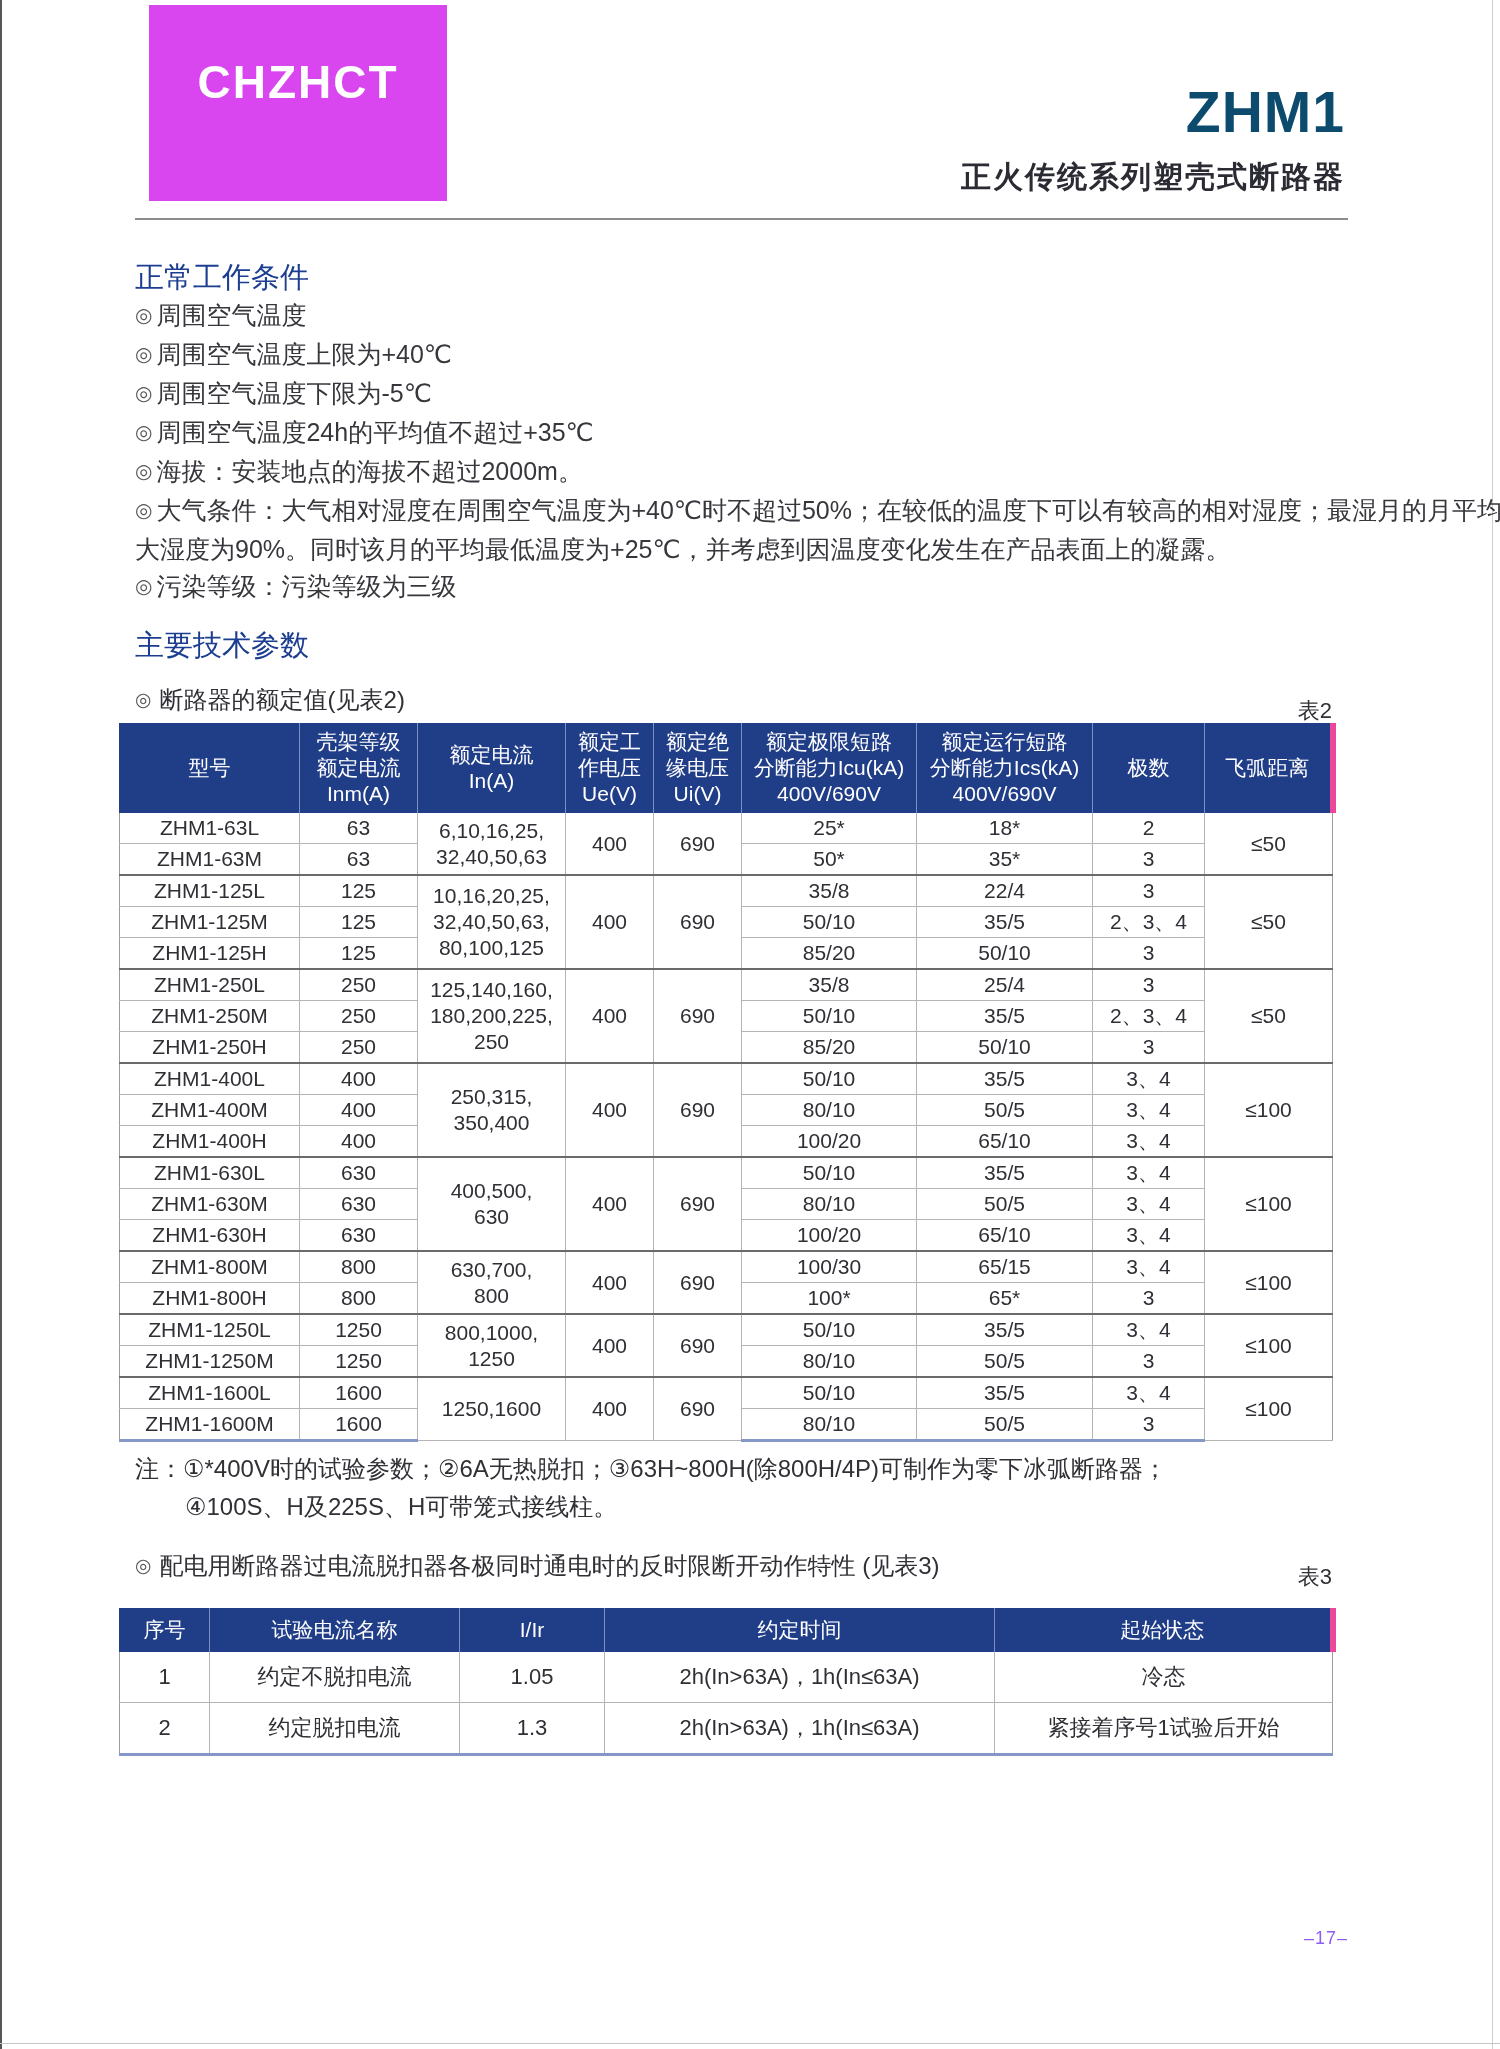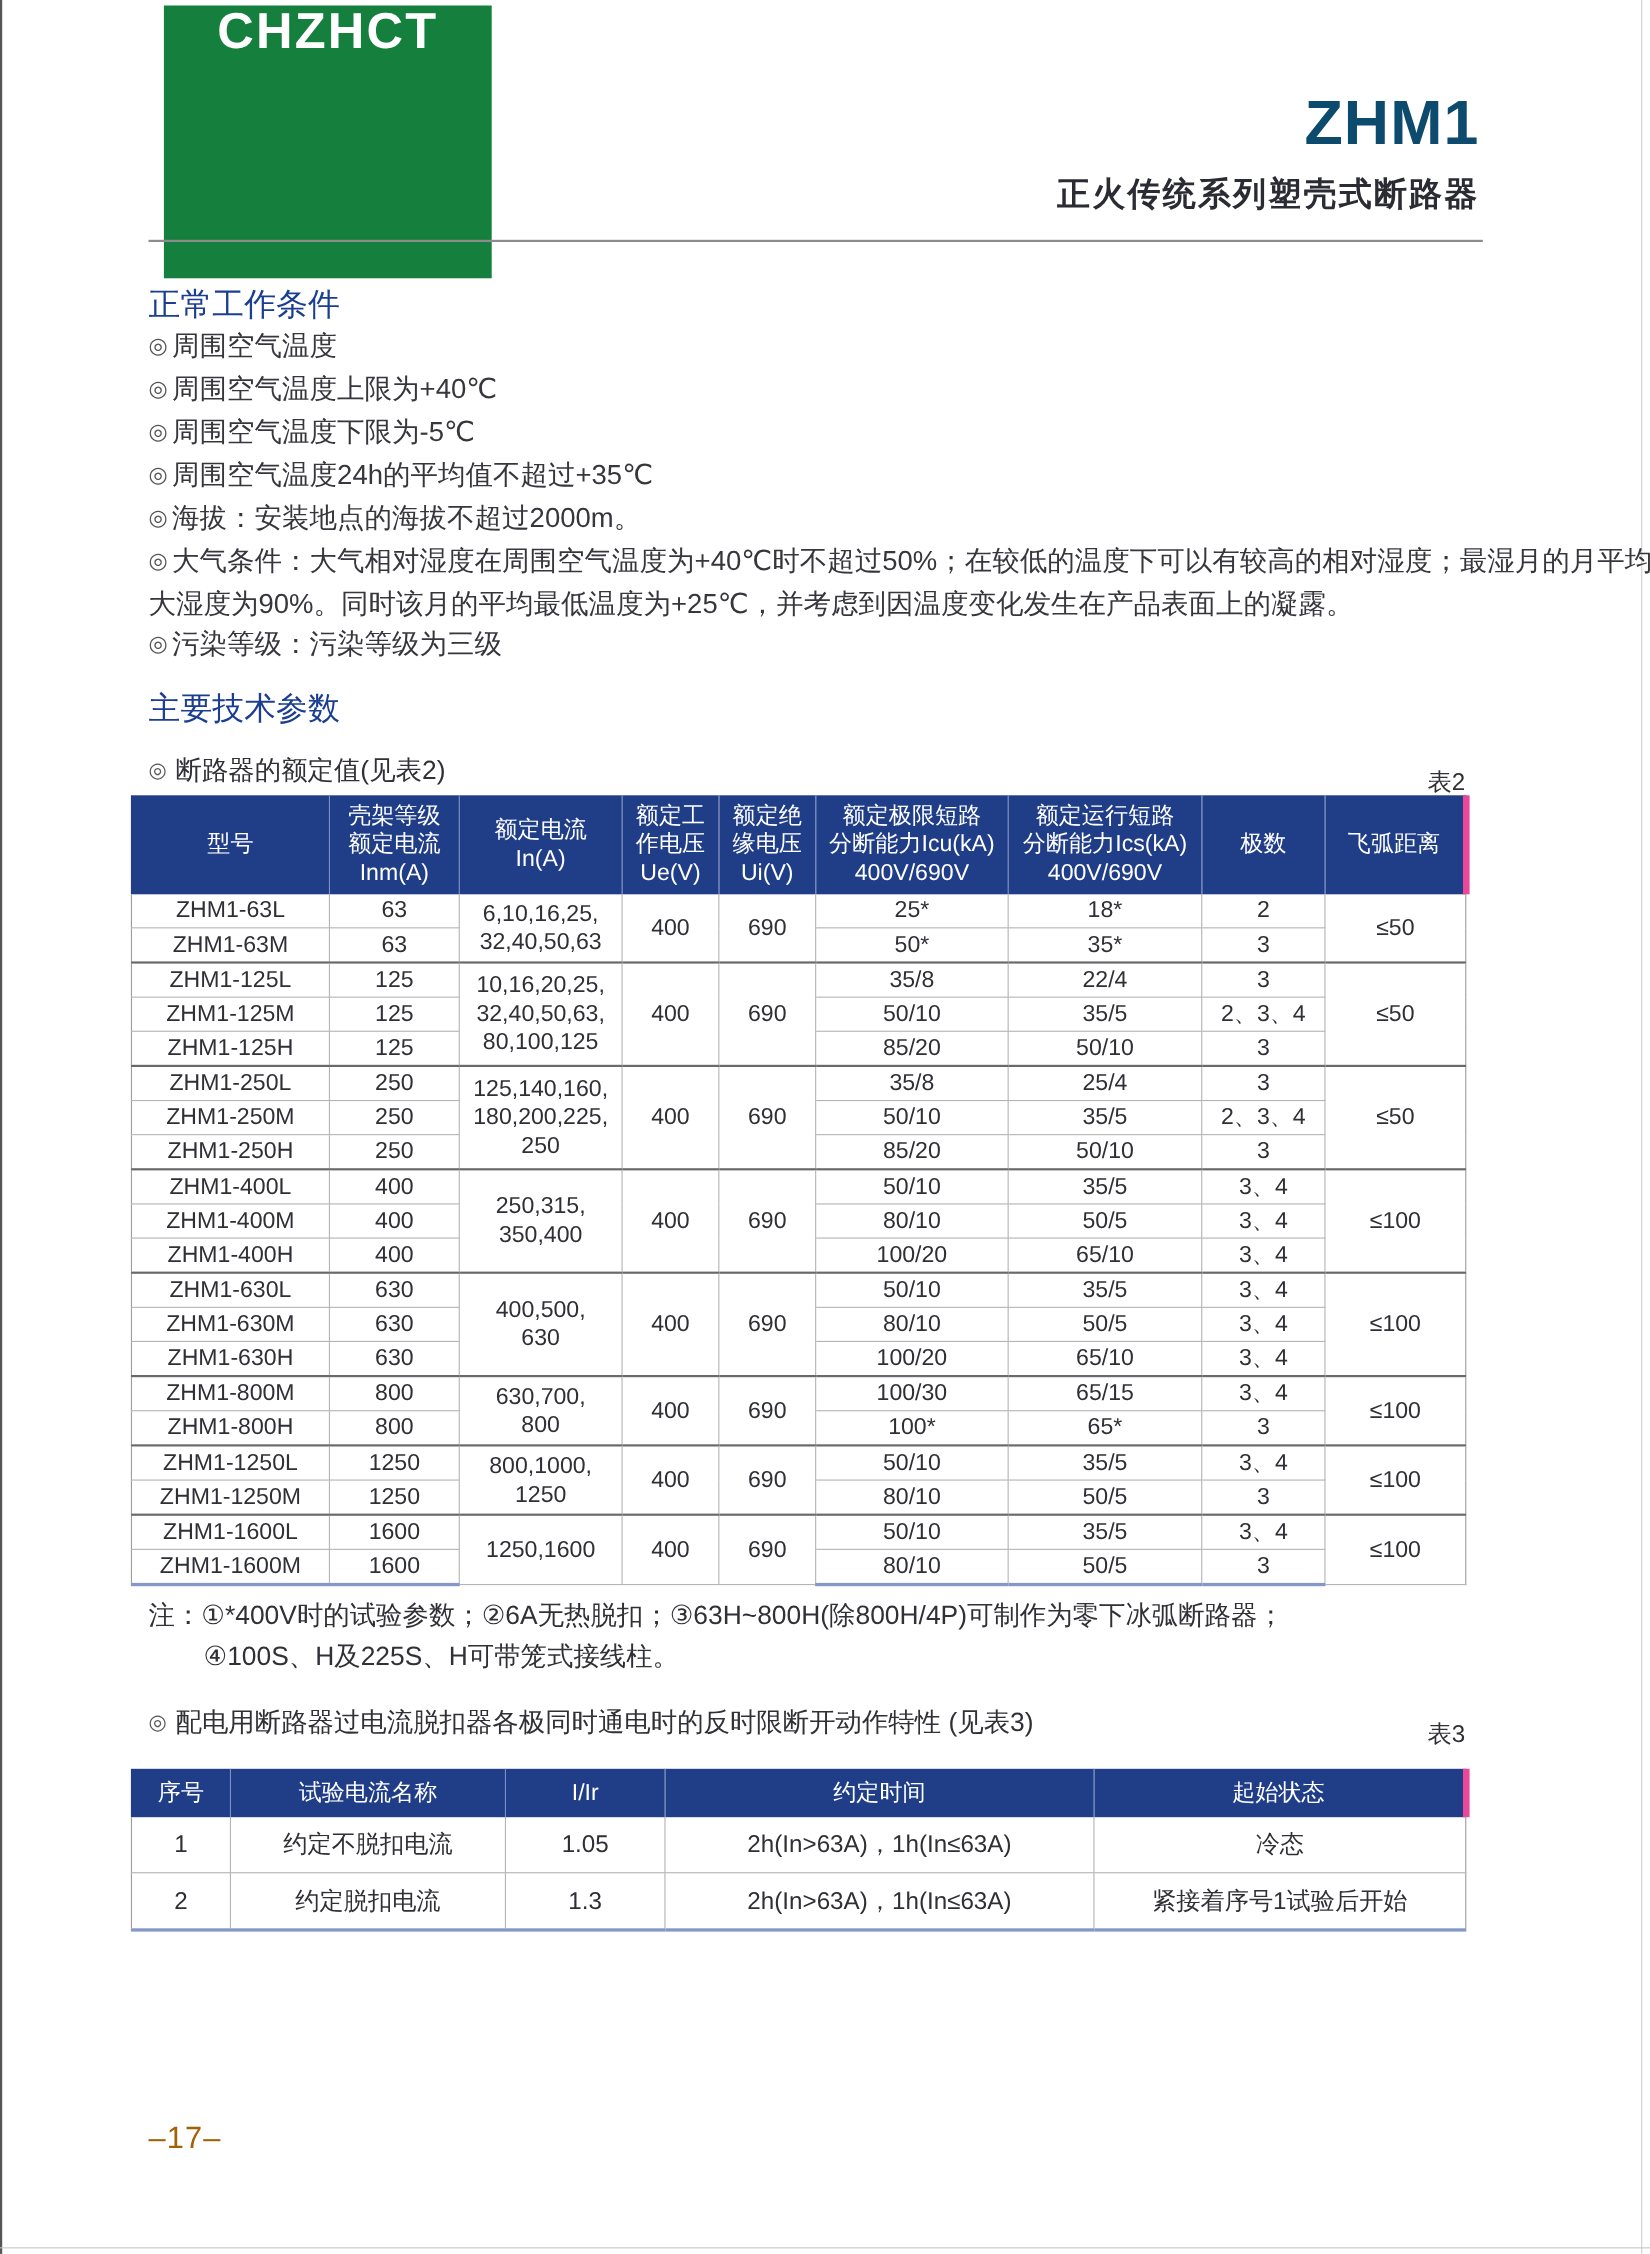--- a/index.html
+++ b/index.html
@@ -9,22 +9,22 @@
     font-family:"Liberation Sans","DejaVu Sans",sans-serif;
     color:#333338;
   }
   
   .edge-left{position:absolute;left:0;top:0;width:2px;height:2049px;background:#55555a;}
   .edge-right{position:absolute;left:1492px;top:0;width:1px;height:2049px;background:#cfcfcf;}
   .edge-bottom{position:absolute;left:0;top:2043px;width:1500px;height:1px;background:#c6c6c6;}
 
   
   .logo-box{
-    position:absolute;left:149px;top:5px;width:298px;height:248px;
-    background:#15803d;display:flex;align-items:flex-start;justify-content:center;
+    position:absolute;left:149px;top:5px;width:298px;height:196px;
+    background:#d946ef;display:flex;align-items:center;justify-content:center;
   }
   .logo-text{
     color:#ffffff;font-weight:bold;font-size:46px;letter-spacing:2px;
     line-height:1;padding-bottom:42px;
   }
   .title-stack{position:absolute;right:155px;top:84px;text-align:right;}
   .model-title{font-size:57px;font-weight:bold;color:#0c4a6e;line-height:1;letter-spacing:1px;}
   .series-subtitle{font-size:30px;font-weight:bold;color:#2b2b33;line-height:1;margin-top:21px;letter-spacing:2px;}
   .header-rule{position:absolute;left:135px;top:218px;width:1213px;height:2px;background:#8c8c8c;}
 
@@ -75,21 +75,21 @@
   #table3 tbody tr:last-child td{border-bottom:3px solid #8497c6;}
 
   
   .notes{position:absolute;left:135px;top:1450px;width:1240px;}
   .note-line{margin:0;font-size:24px;line-height:38px;color:#303036;}
   .note-indent{padding-left:50px;}
 
   
   .page-num{
     position:absolute;left:135px;top:1928px;width:1213px;
-    text-align:left;font-size:28px;color:#a16207;letter-spacing:1px;
+    text-align:right;font-size:18px;color:#8b5cf6;letter-spacing:1px;
   }
 </style>
 </head>
 <body>
 
 <div class="edge-left"></div>
 <div class="edge-right"></div>
 <div class="edge-bottom"></div>
 
 <header>

